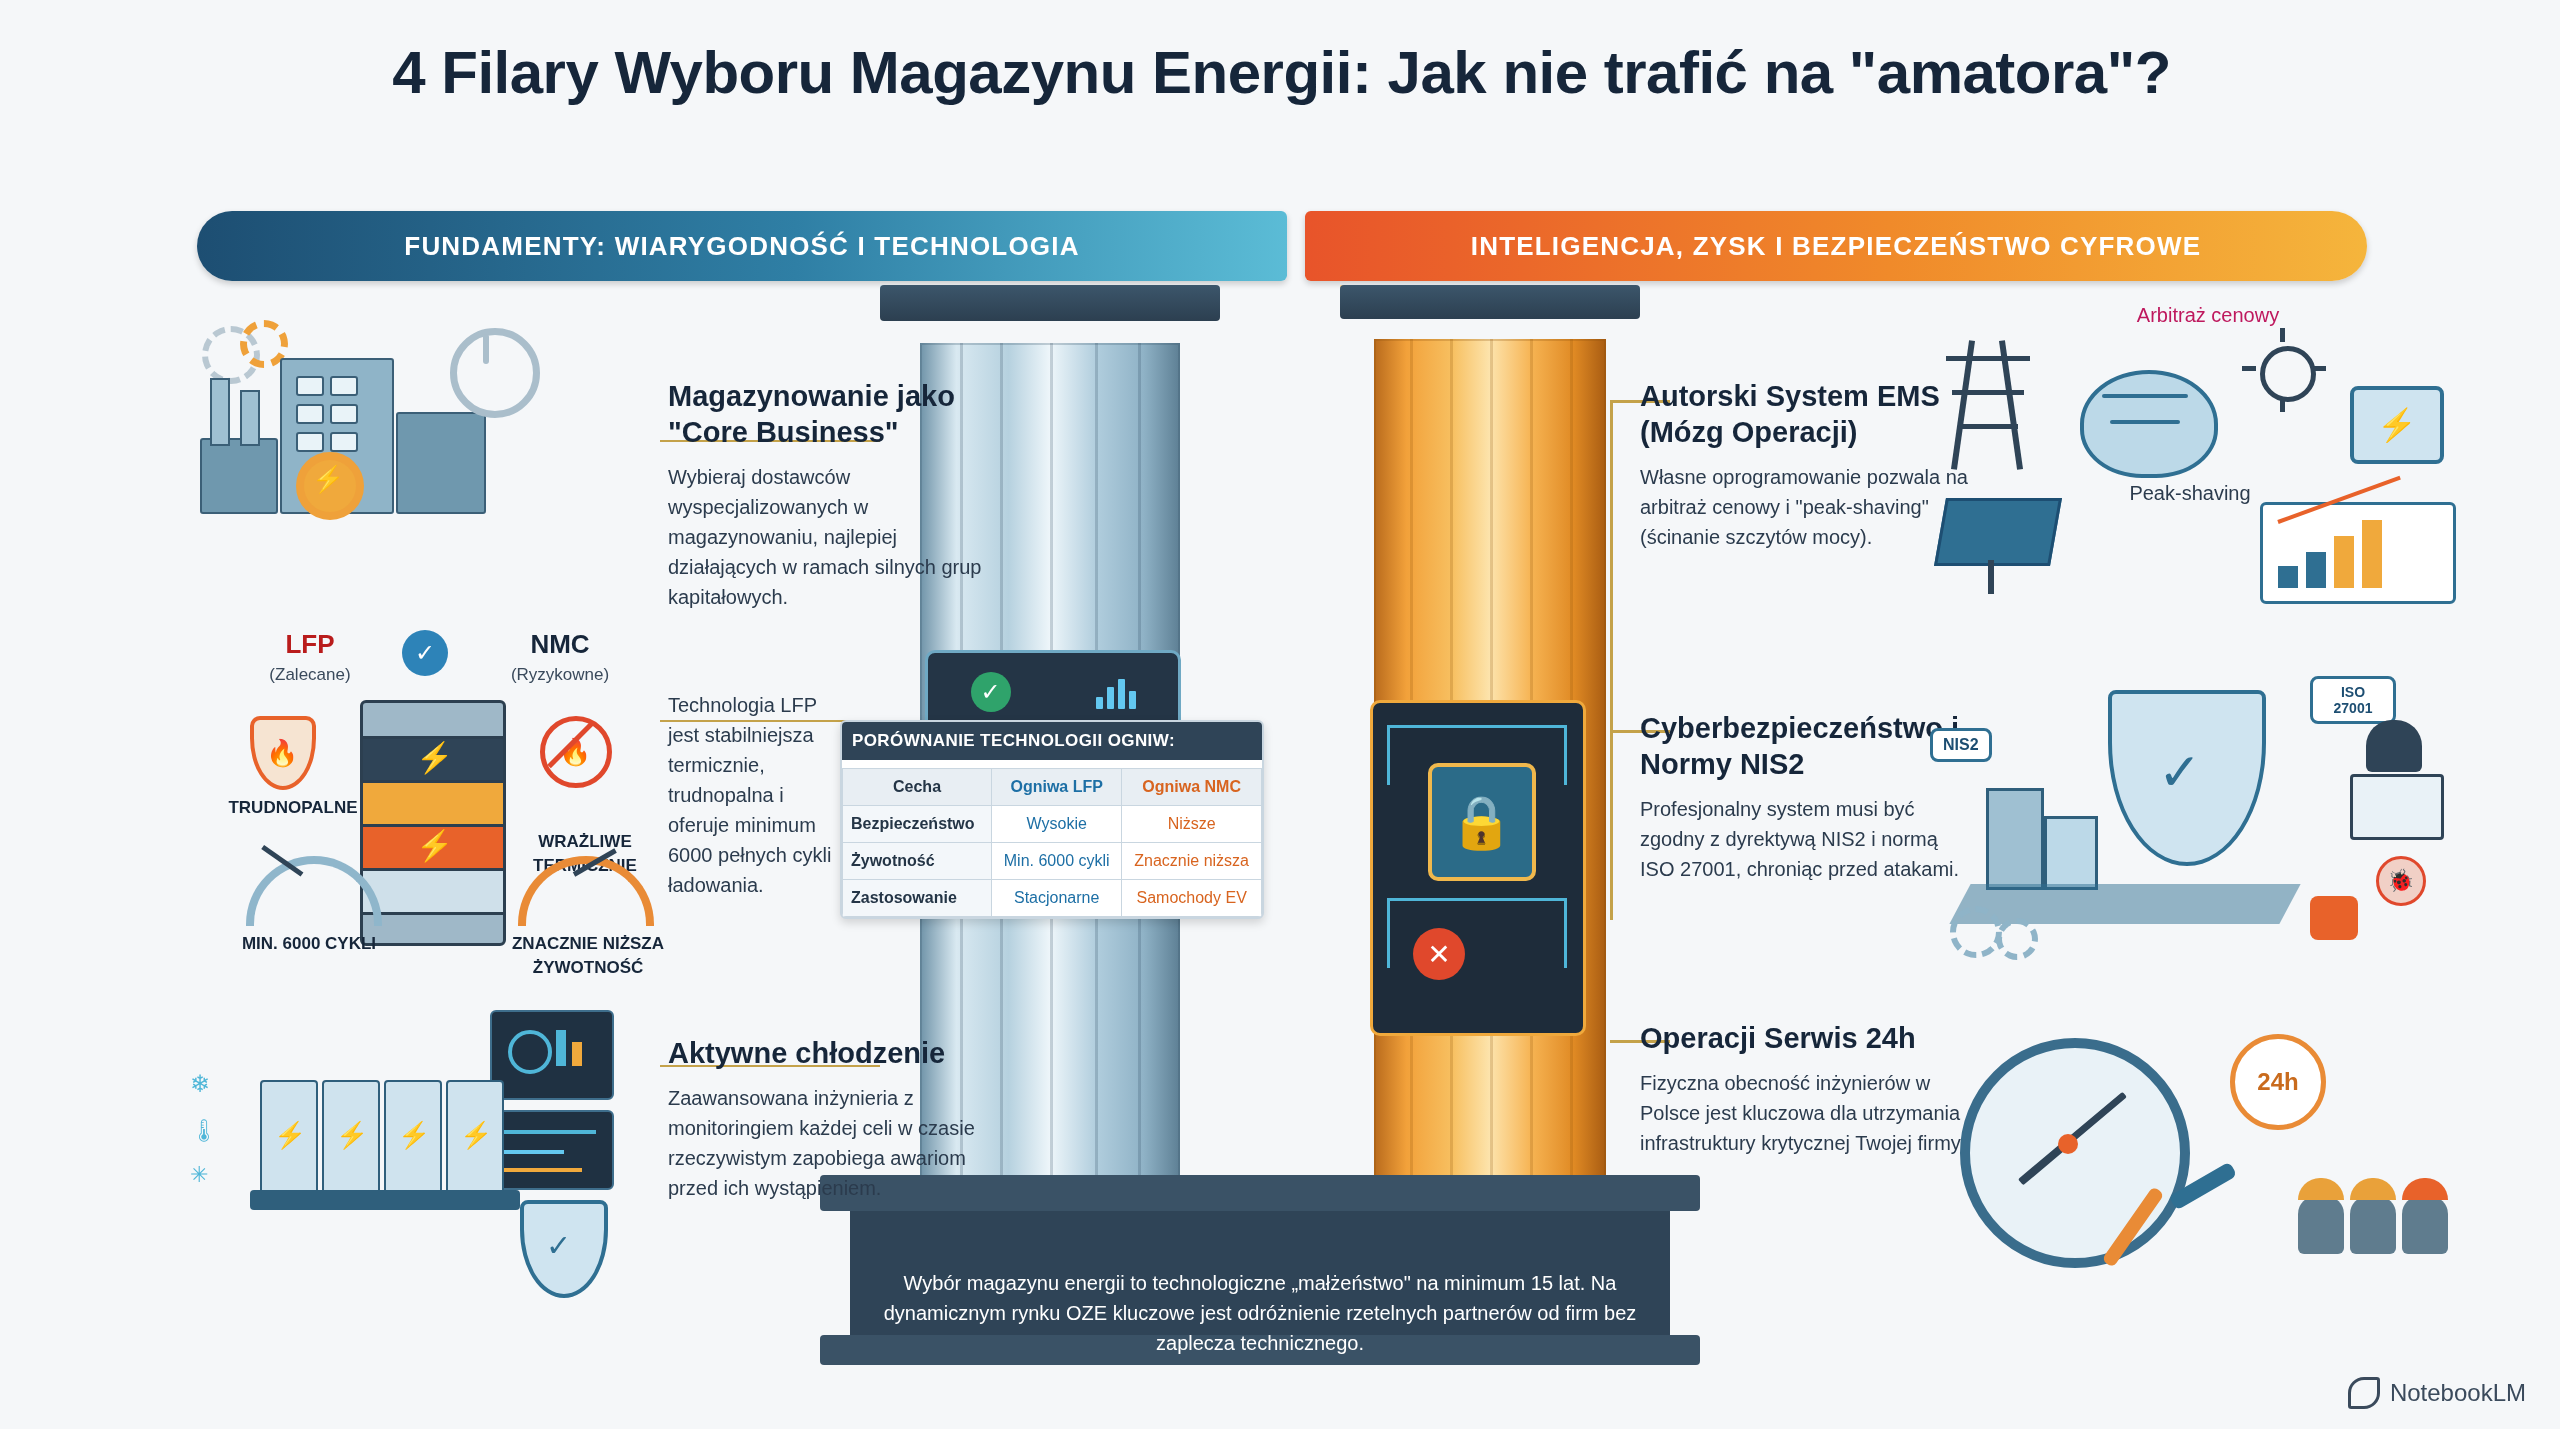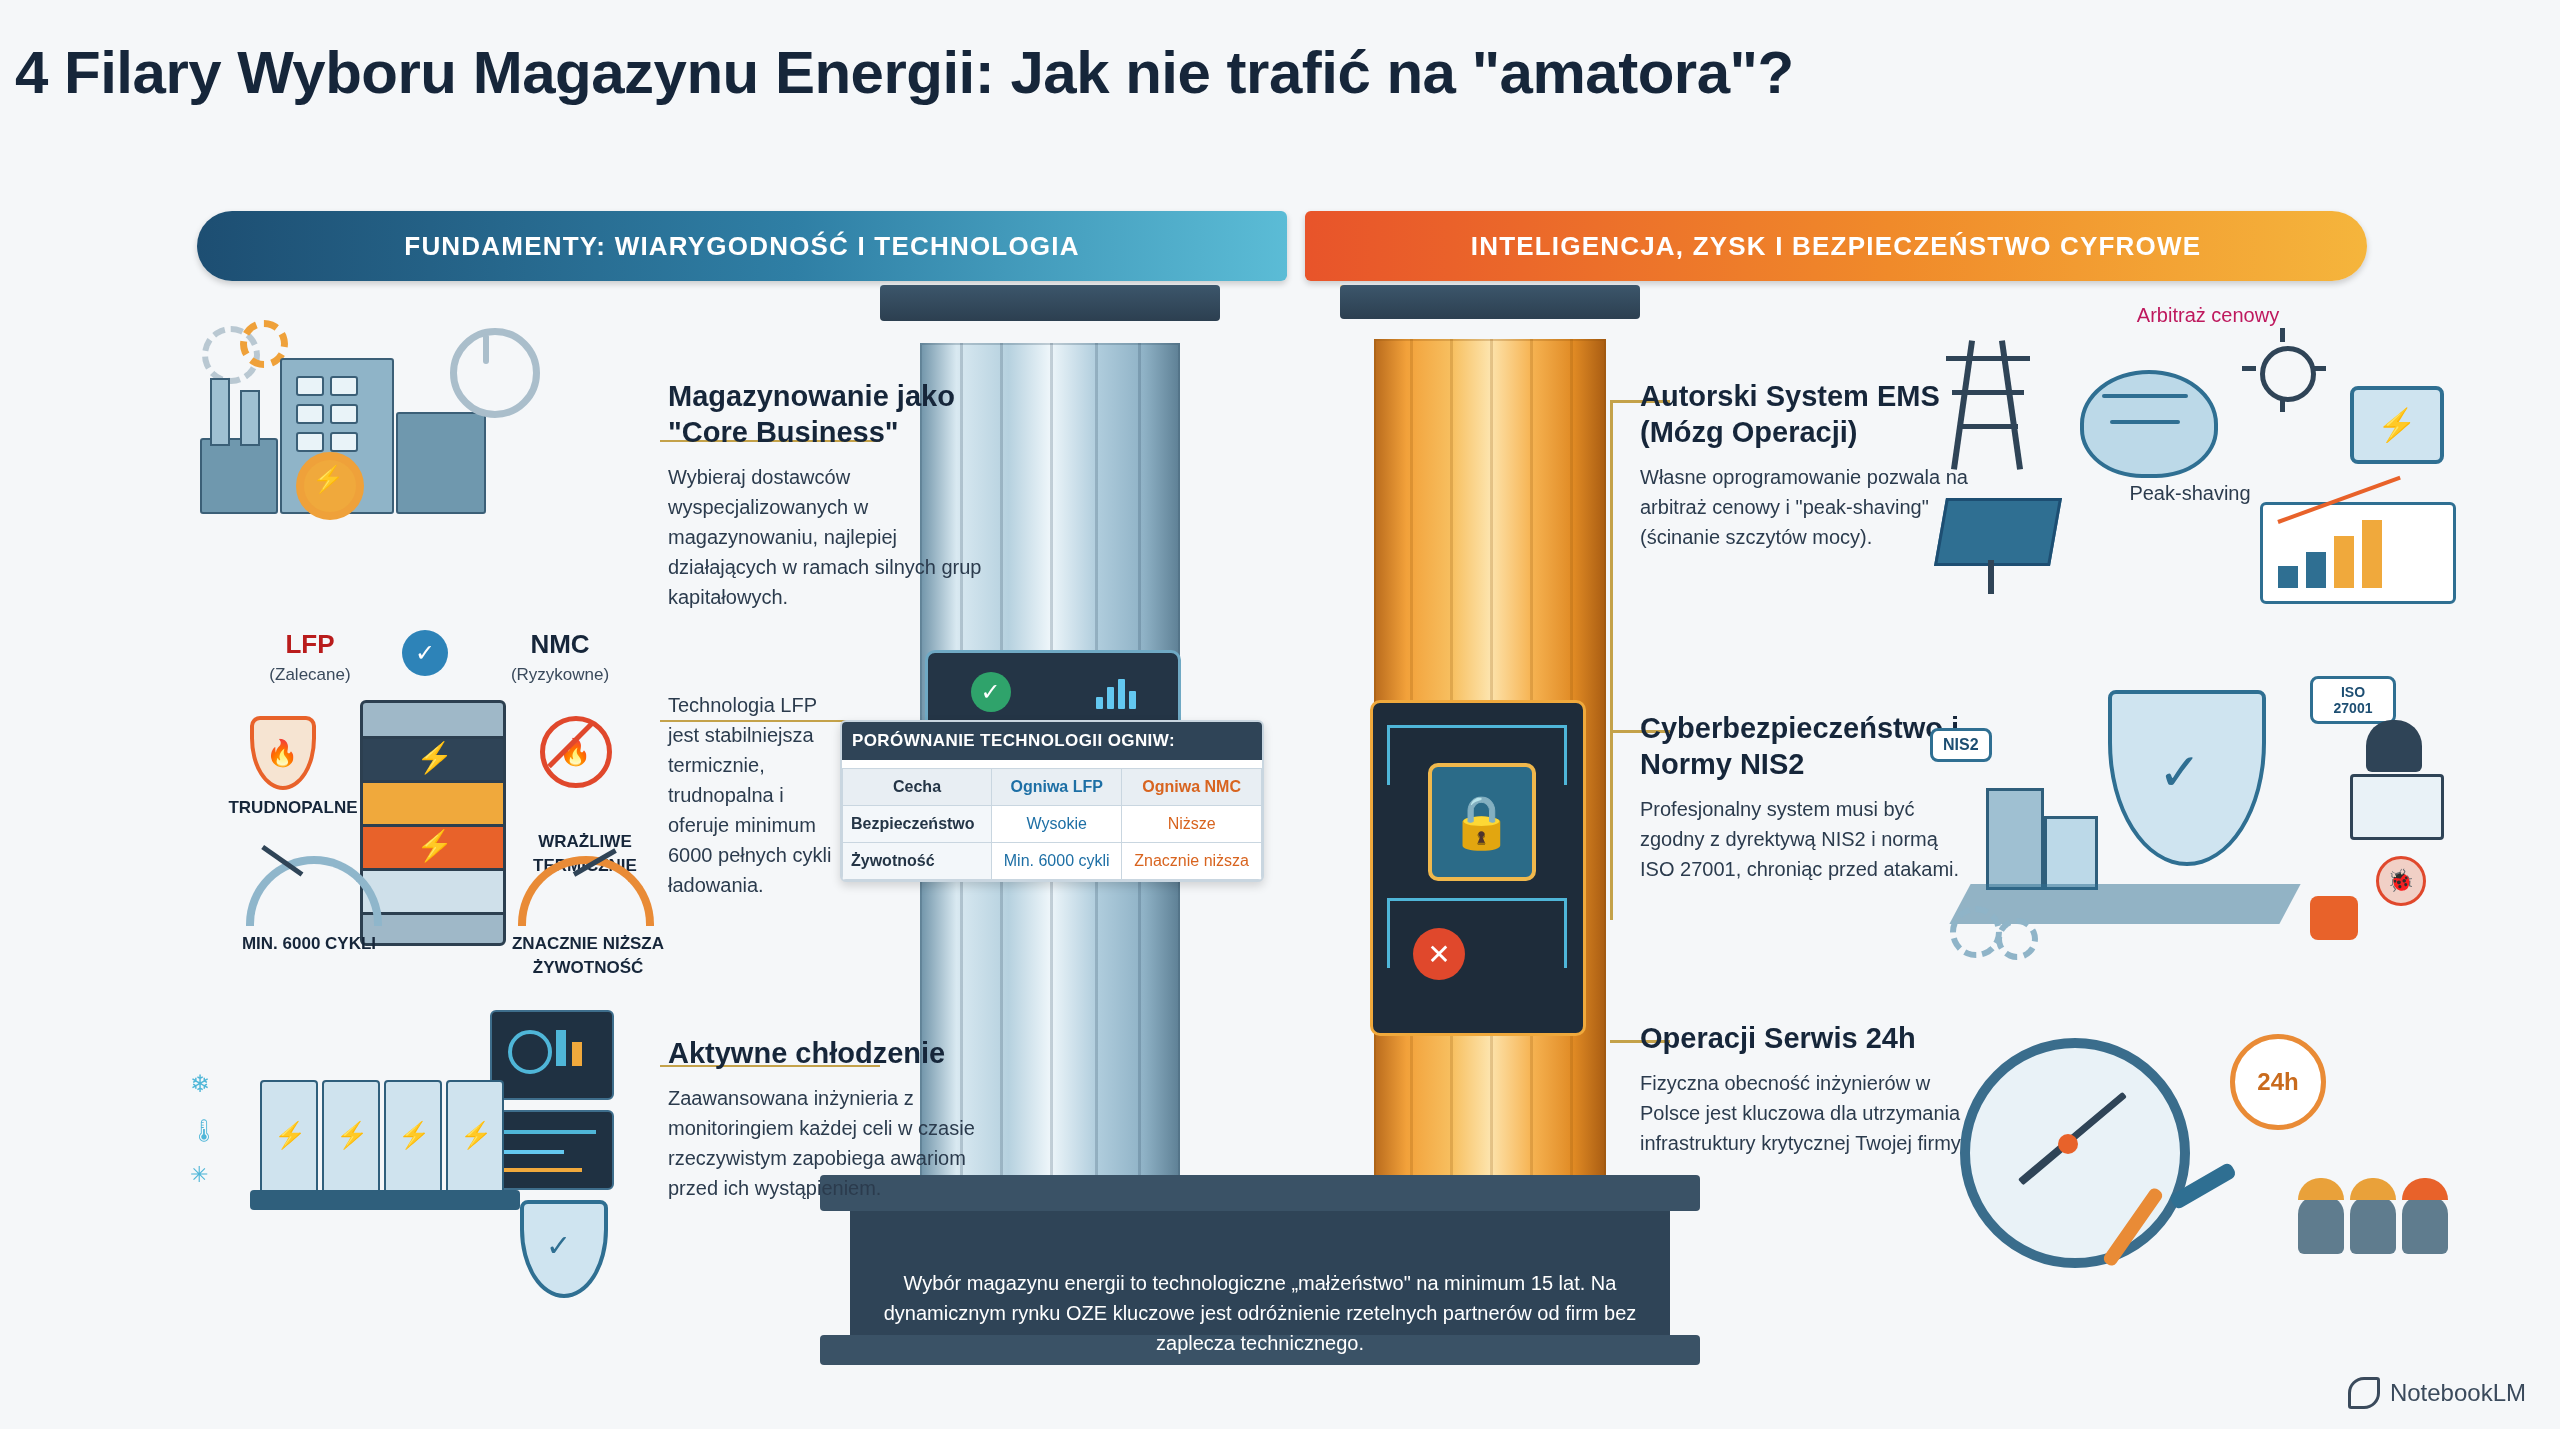--- a/index.html
+++ b/index.html
@@ -8,21 +8,21 @@
     background:#f4f6f8;
     font-family:"Liberation Sans", sans-serif;
     overflow:hidden;
     position:relative;
   }
   .canvas{position:absolute;inset:0;background:#f5f7f9;}
 
   
   .title{
     position:absolute;left:0;right:12px;top:38px;
-    text-align:left;
+    text-align:center;
     font-size:60px;font-weight:bold;color:#16263a;
     letter-spacing:-0.5px;
     margin-left:15px;
   }
 
   
   .banner{
     position:absolute;top:211px;height:70px;
     display:flex;align-items:center;justify-content:center;
     color:#ffffff;font-size:26px;font-weight:bold;letter-spacing:1.2px;
@@ -412,20 +412,25 @@
         <tr>
           <td class="k">Bezpieczeństwo</td>
           <td class="lfp">Wysokie</td>
           <td class="nmc">Niższe</td>
         </tr>
         <tr>
           <td class="k">Żywotność</td>
           <td class="lfp">Min. 6000 cykli</td>
           <td class="nmc">Znacznie niższa</td>
         </tr>
+        <tr>
+          <td class="k">Zastosowanie</td>
+          <td class="lfp">Stacjonarne</td>
+          <td class="nmc">Samochody EV</td>
+        </tr>
       </tbody>
     </table>
   </div>
 
   <div class="block left" style="left:1640px;top:378px;">
     <h3>Autorski System EMS (Mózg Operacji)</h3>
     <p>Własne oprogramowanie pozwala na arbitraż cenowy i "peak-shaving" (ścinanie szczytów mocy).</p>
   </div>
 
   <div class="block left" style="left:1640px;top:710px;">

